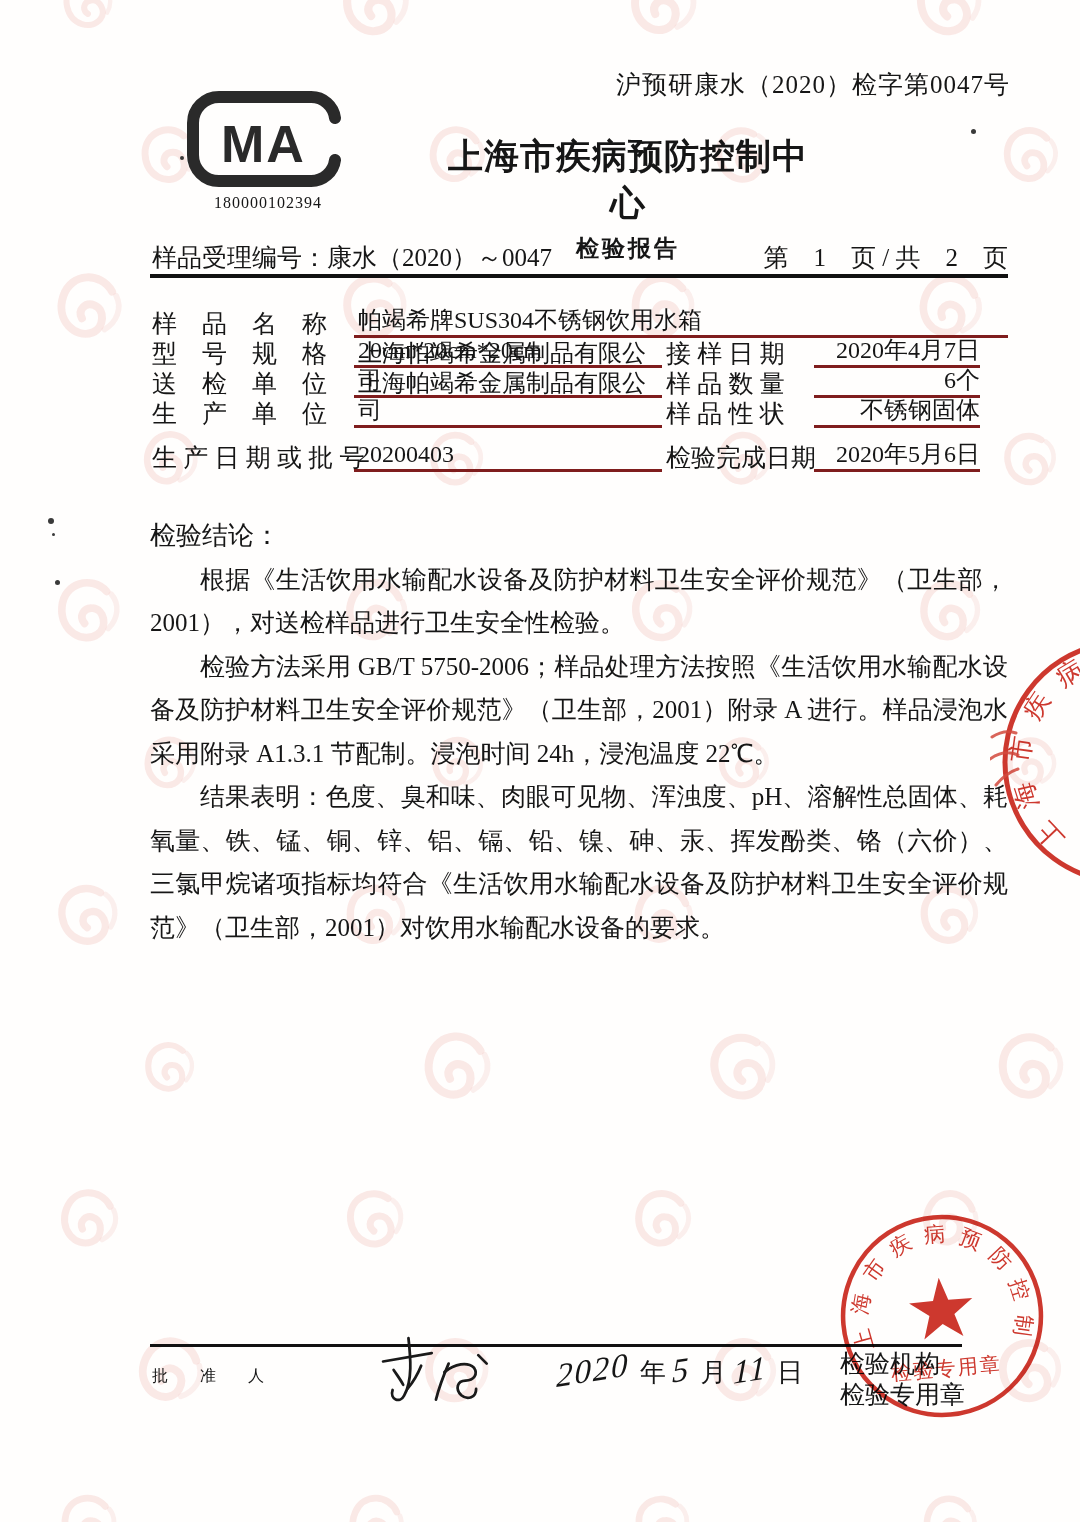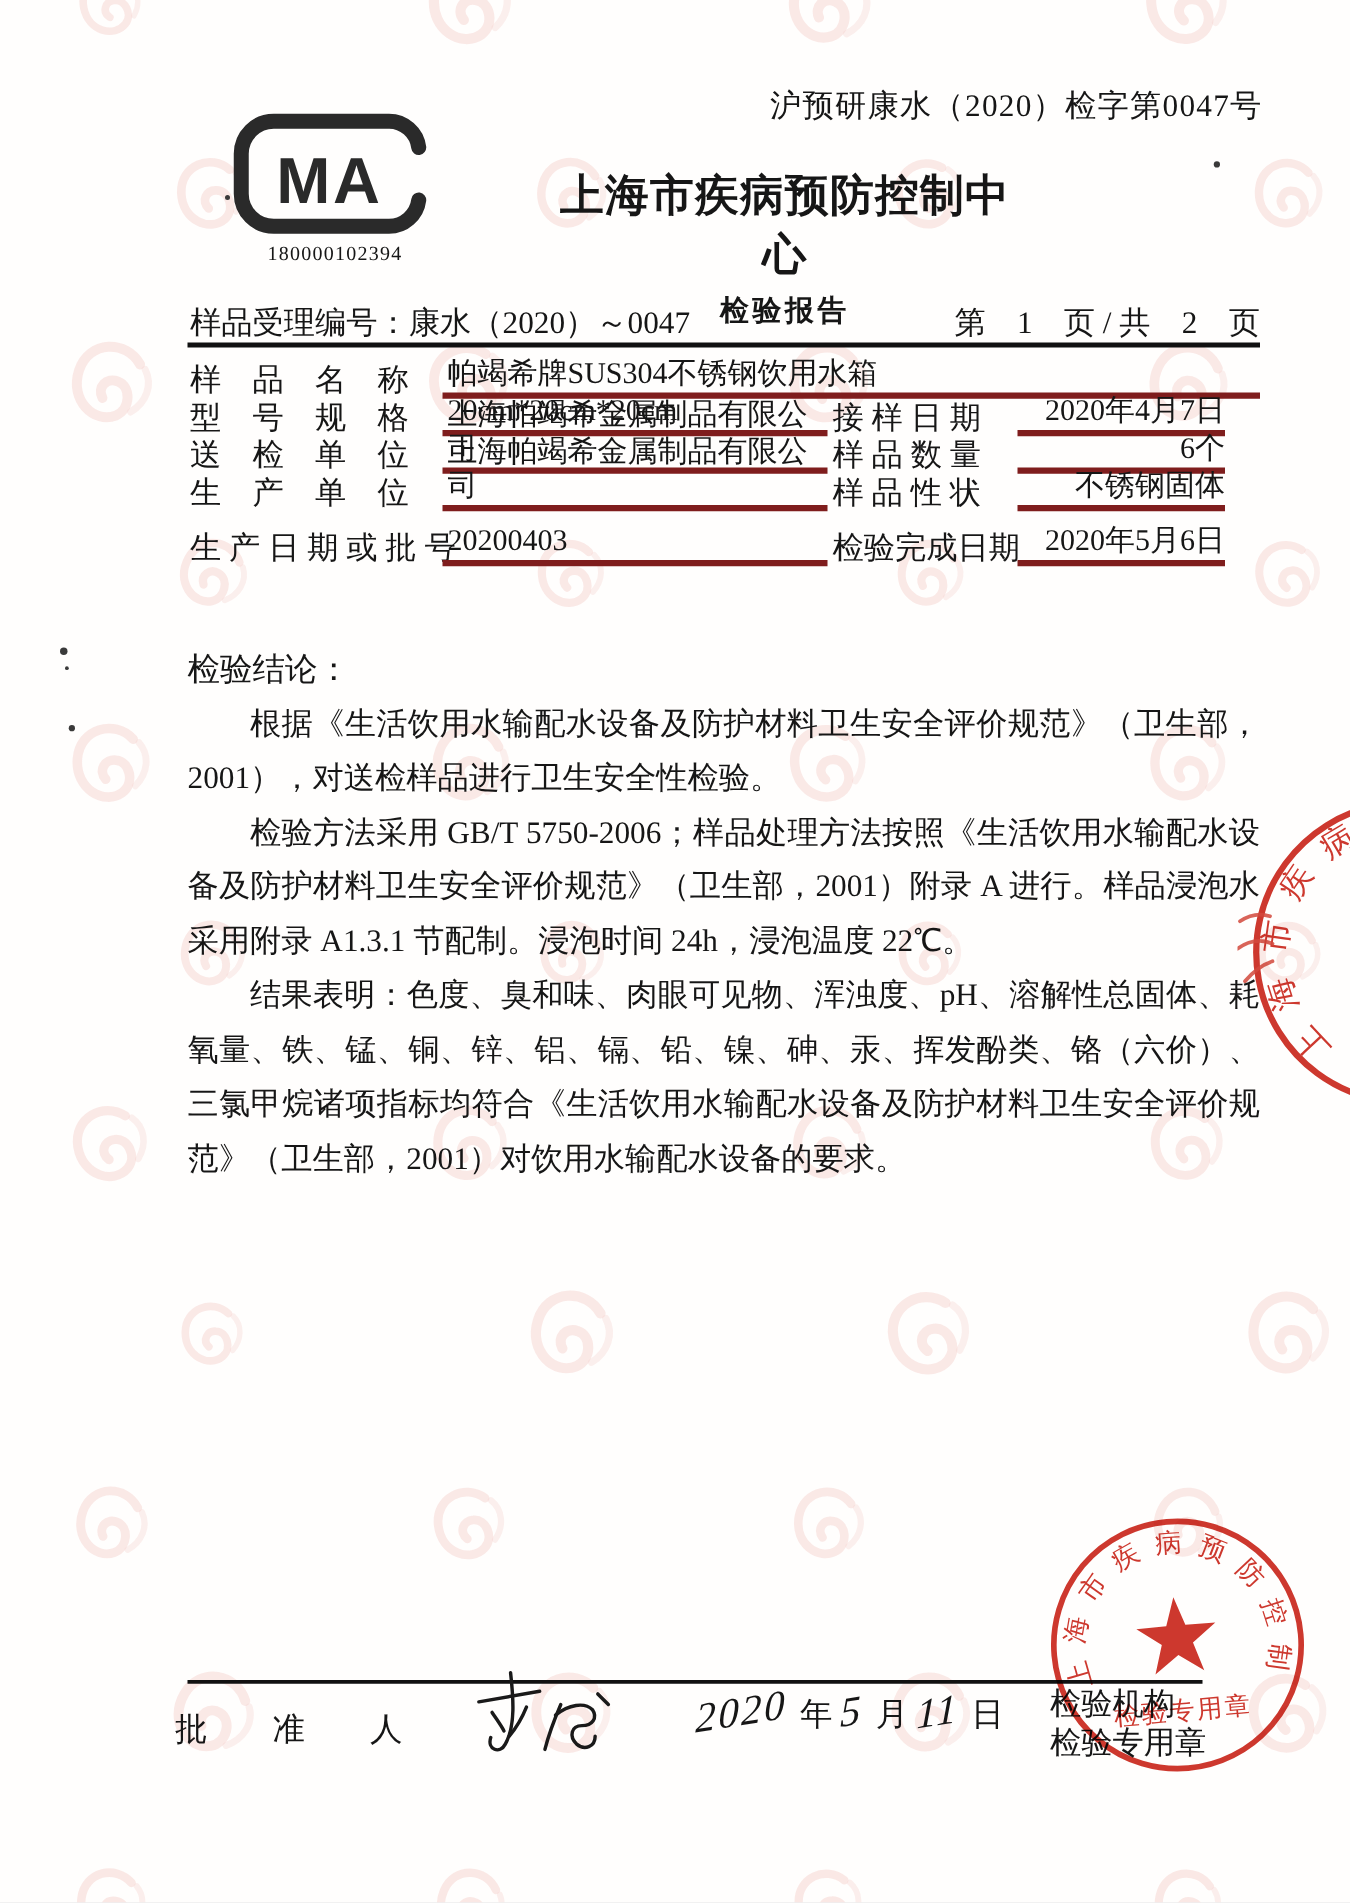--- a/index.html
+++ b/index.html
@@ -19,38 +19,38 @@
   .cma-num{font-size:16px;letter-spacing:1px;margin-top:2px;}
   .titles{left:447px;top:133px;width:362px;text-align:center;
     font-family:"Liberation Sans", sans-serif;font-weight:700;}
   .org-title{font-size:35px;letter-spacing:1px;}
   .report-title{font-size:23px;letter-spacing:3px;margin-top:6px;}
   
   .meta{top:241px;left:152px;width:856px;display:flex;justify-content:space-between;
     font-size:25px;white-space:pre;}
   .rule-thick{top:274px;left:150px;width:858px;height:4px;background:#111;}
   
-  .info-table{top:289px;left:152px;width:856px;font-family:Liberation Serif, serif;}
+  .info-table{top:308px;left:152px;width:856px;font-family:Liberation Serif, serif;}
   .trow{display:flex;align-items:flex-end;height:30px;}
   .trow.last{height:36px;margin-top:8px;}
   .tlabel{width:202px;font-size:25px;white-space:pre;line-height:28px;}
   .tlabel.right{width:148px;padding-left:4px;}
-  .tvalue{border-bottom:5px solid #7f1d1d;font-size:24px;line-height:27px;
+  .tvalue{border-bottom:3px solid #7f1d1d;font-size:24px;line-height:27px;
     padding:0 0 1px 4px;}
   .tvalue.lv{width:304px;}
   .tvalue.wide{flex:1;}
   .tvalue.rv{width:166px;text-align:right;padding-left:0;}
   
   .conclusion{top:514px;left:150px;width:858px;font-size:25px;line-height:43.5px;
     text-align:justify;}
   .c-head{font-size:26px;}
   .conclusion p{margin:0;text-indent:2em;}
   
   .rule-bottom{top:1344px;left:150px;width:812px;height:3px;background:#111;}
-  .approver{top:1366px;left:140px;font-size:26px;white-space:pre;}
+  .approver{top:1366px;left:152px;font-size:16px;white-space:pre;}
   .sig-svg{left:378px;top:1334px;}
   .date-line{top:1352px;left:556px;display:flex;align-items:baseline;font-size:26px;}
   .hand{display:inline-block;font-style:italic;font-size:33px;
     transform:rotate(-9deg) skewX(-10deg);letter-spacing:2px;}
   .unit{margin:0 6px 0 10px;}
   .org-seal-text{top:1348px;left:840px;width:172px;text-align:left;
     font-size:25px;line-height:31px;font-family:"Liberation Sans", sans-serif;}
   
   .stamp{mix-blend-mode:multiply;opacity:.92;}
   .stamp1{left:836px;top:1210px;}

